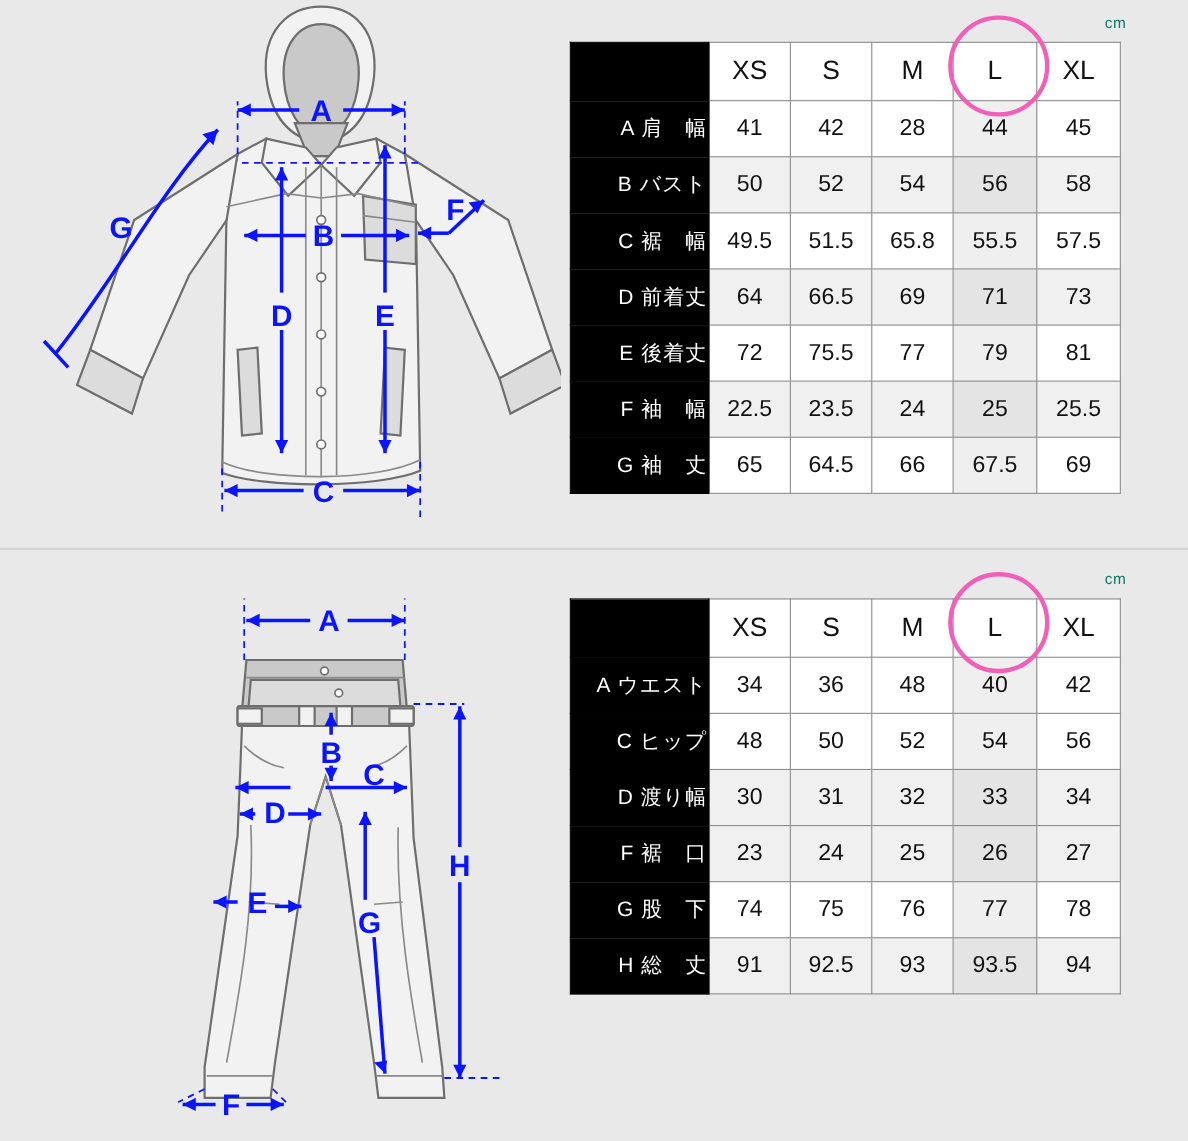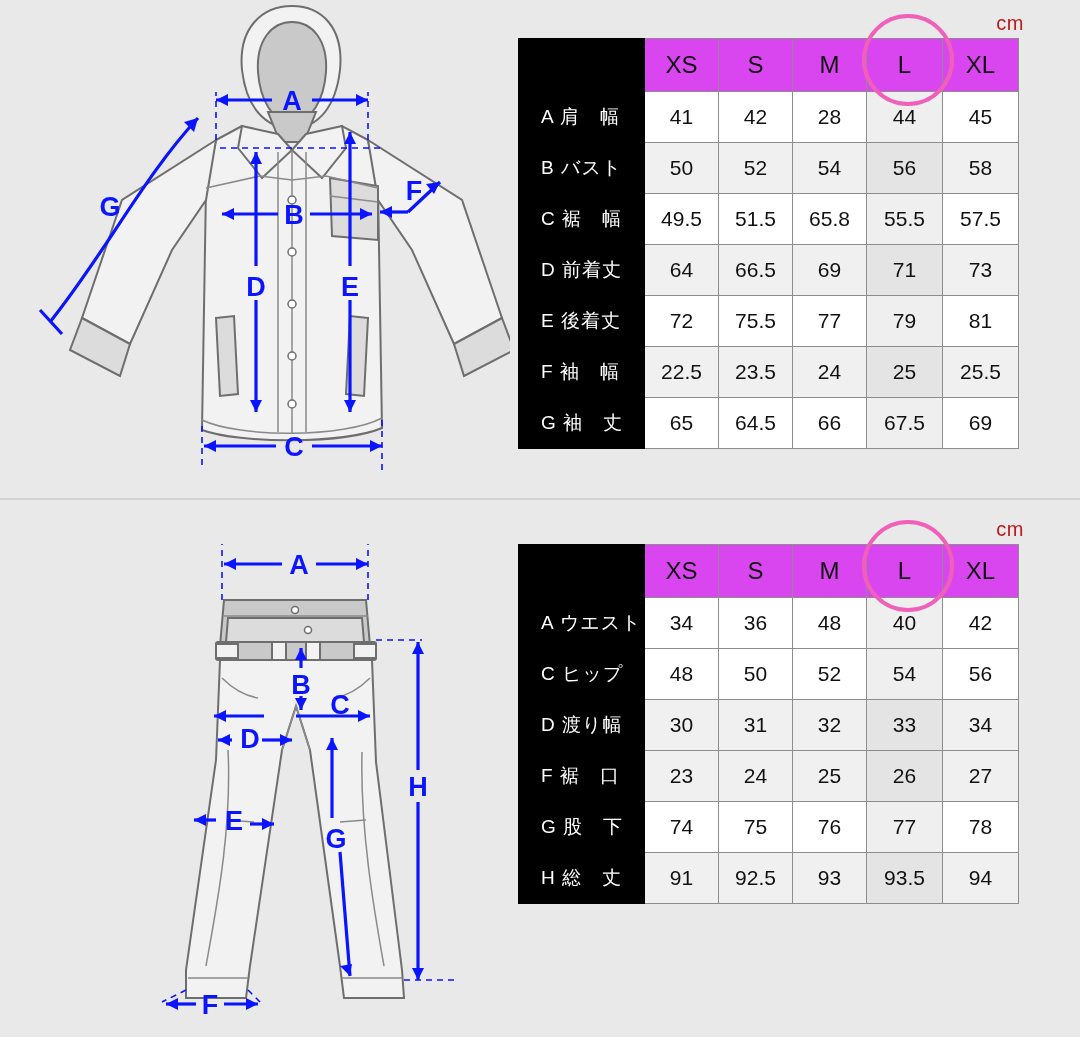--- a/index.html
+++ b/index.html
@@ -36,52 +36,52 @@
     position: absolute;
     left: 10px;
     top: 0;
     width: 500px;
     height: 100%;
   }
   .figure svg { display: block; }
 
   .unit-label {
     position: absolute;
-    font-size: 20px;
-    color: #b91c1c;
+    font-size: 14px;
+    color: #0f766e;
     letter-spacing: 0.5px;
   }
 
   table.size-table {
     position: absolute;
     border-collapse: collapse;
     table-layout: fixed;
   }
   table.size-table td, table.size-table th {
     border: 1px solid #8d8d8d;
     text-align: center;
     vertical-align: middle;
     font-weight: normal;
   }
   table.size-table th.corner {
     background: #000;
     border: 1px solid #000;
   }
   table.size-table th.size-head {
-    background: #d946ef;
+    background: #ffffff;
     font-size: 24px;
     height: 50px;
     font-weight: normal;
     color: #111;
   }
   table.size-table td.row-label {
     background: #000;
     color: #fff;
     font-size: 19px;
-    text-align: left;
+    text-align: right;
     padding-left: 22px;
     border: 1px solid #000;
     letter-spacing: 1px;
     white-space: nowrap;
   }
   table.size-table td.val {
     font-size: 21px;
     height: 48px;
     background: #ffffff;
   }

